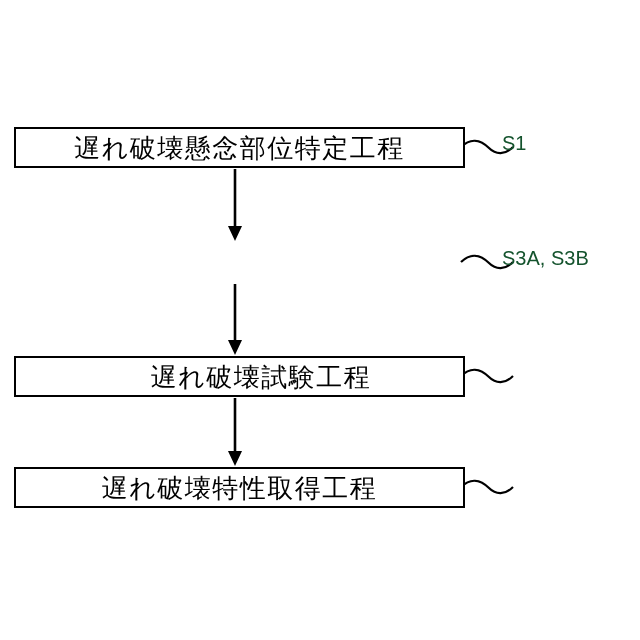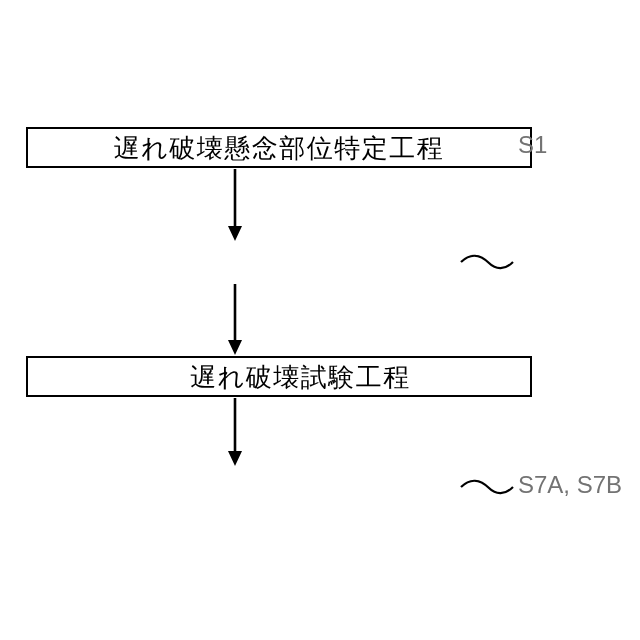--- a/index.html
+++ b/index.html
@@ -12,45 +12,45 @@
   }
   #canvas {
     position: relative;
     width: 640px;
     height: 640px;
     background: #ffffff;
     overflow: hidden;
   }
   .proc-box {
     position: absolute;
-    left: 26px;
-    width: 506px;
+    left: 14px;
+    width: 451px;
     height: 41px;
     box-sizing: border-box;
     border: 2.5px solid #000000;
     background: #ffffff;
     display: flex;
     align-items: center;
     justify-content: center;
   }
   .proc-label {
     font-family: "DejaVu Sans", "Liberation Sans", sans-serif;
     font-size: 26px;
     line-height: 1;
     color: #000000;
     letter-spacing: 1.5px;
     white-space: nowrap;
   }
   .step-tag {
     position: absolute;
-    left: 518px;
+    left: 502px;
     font-family: "Liberation Sans", "DejaVu Sans", sans-serif;
-    font-size: 24px;
+    font-size: 20px;
     line-height: 1;
-    color: #737373;
+    color: #14532d;
     white-space: nowrap;
   }
   .connector-svg {
     position: absolute;
     left: 0;
     top: 0;
     width: 640px;
     height: 640px;
     pointer-events: none;
   }
@@ -89,20 +89,23 @@
     <path class="squiggle-path" d="M461,262 C470,253 480,254 489,263 C496,270 505,270 513,262"></path>
     <path class="squiggle-path" d="M461,376 C470,367 480,368 489,377 C496,384 505,384 513,376"></path>
     <path class="squiggle-path" d="M461,487 C470,478 480,479 489,488 C496,495 505,495 513,487"></path>
   </svg>
 
   <div class="proc-box" style="top:127px;">
     <span class="proc-label">遅れ破壊懸念部位特定工程</span>
   </div>
   <div class="step-tag" style="top:133px;">S1</div>
 
+  <div class="step-tag" style="top:248px;">S3A, S3B</div>
 
   <div class="proc-box" style="top:356px;padding-left:43px;">
     <span class="proc-label">遅れ破壊試験工程</span>
   </div>
 
-  <div class="step-tag" style="top:473px;">S7A, S7B</div>
+  <div class="proc-box" style="top:467px;">
+    <span class="proc-label">遅れ破壊特性取得工程</span>
+  </div>
 
 </div>
 
 </body></html>

